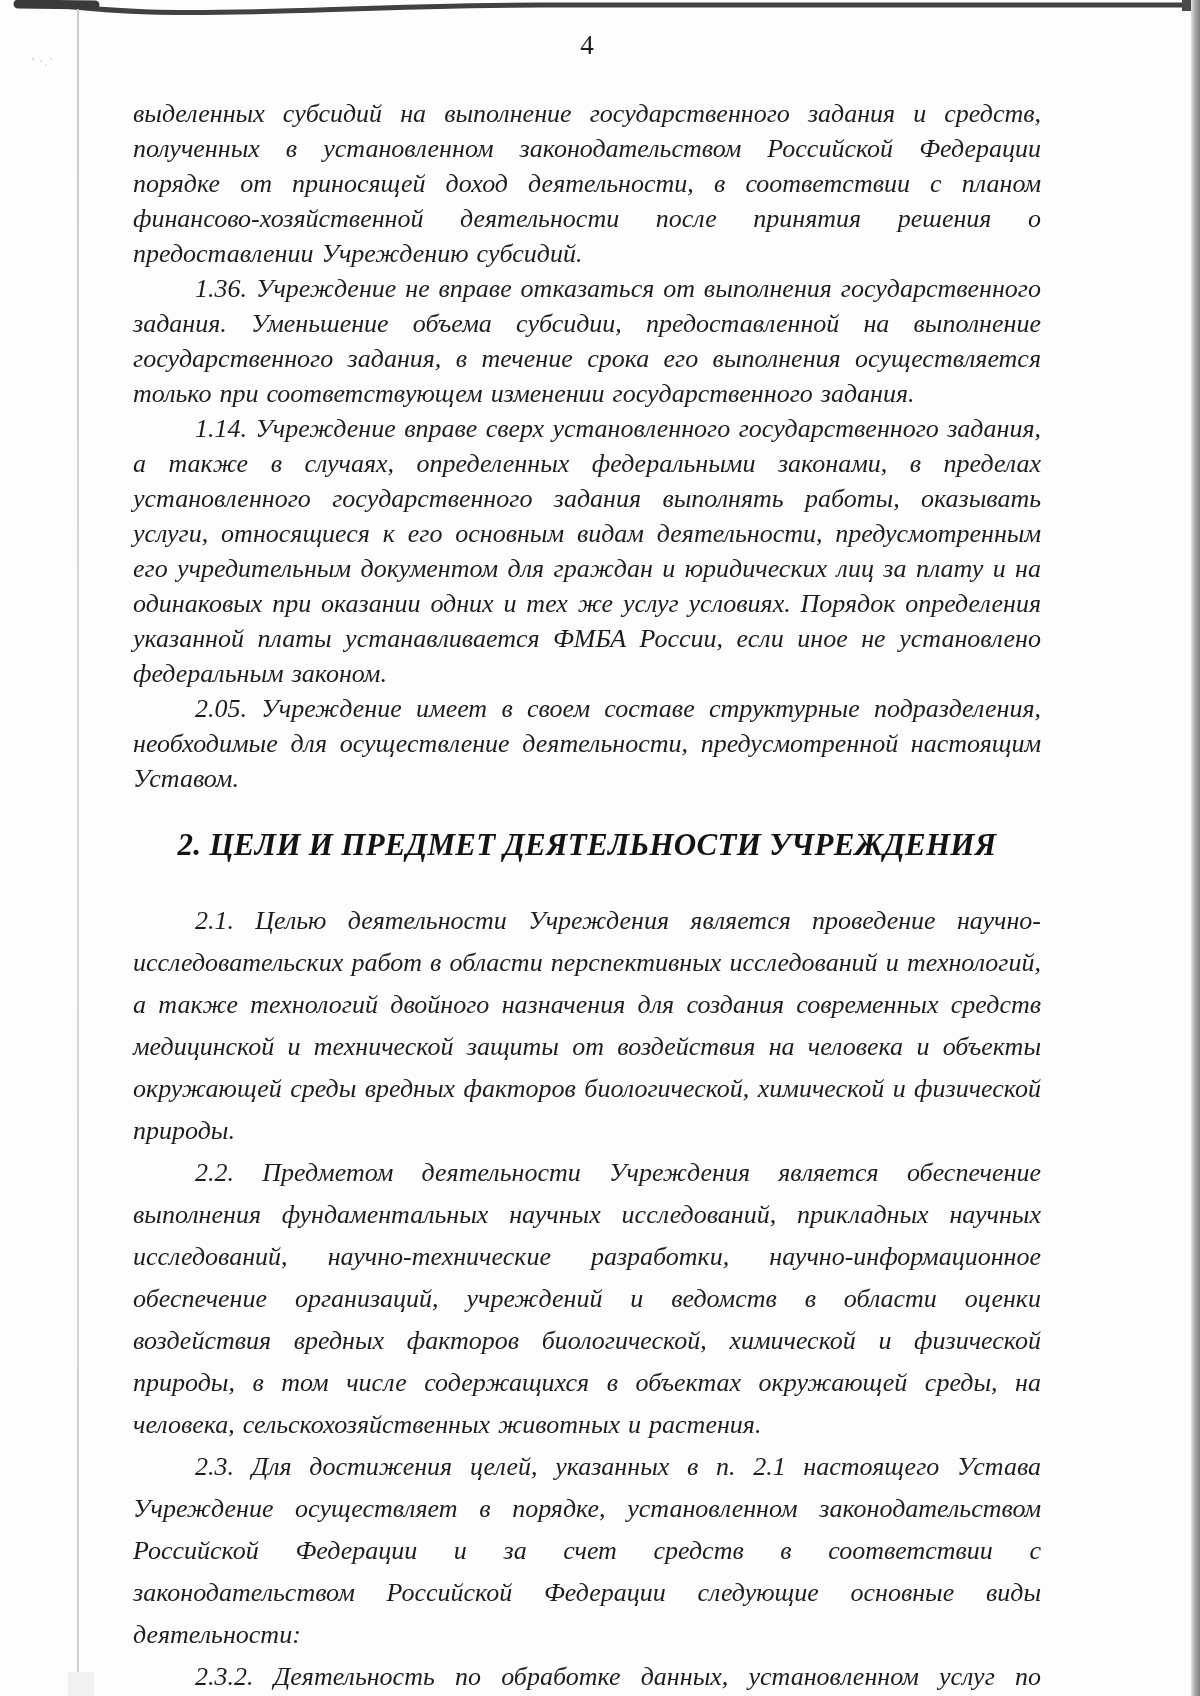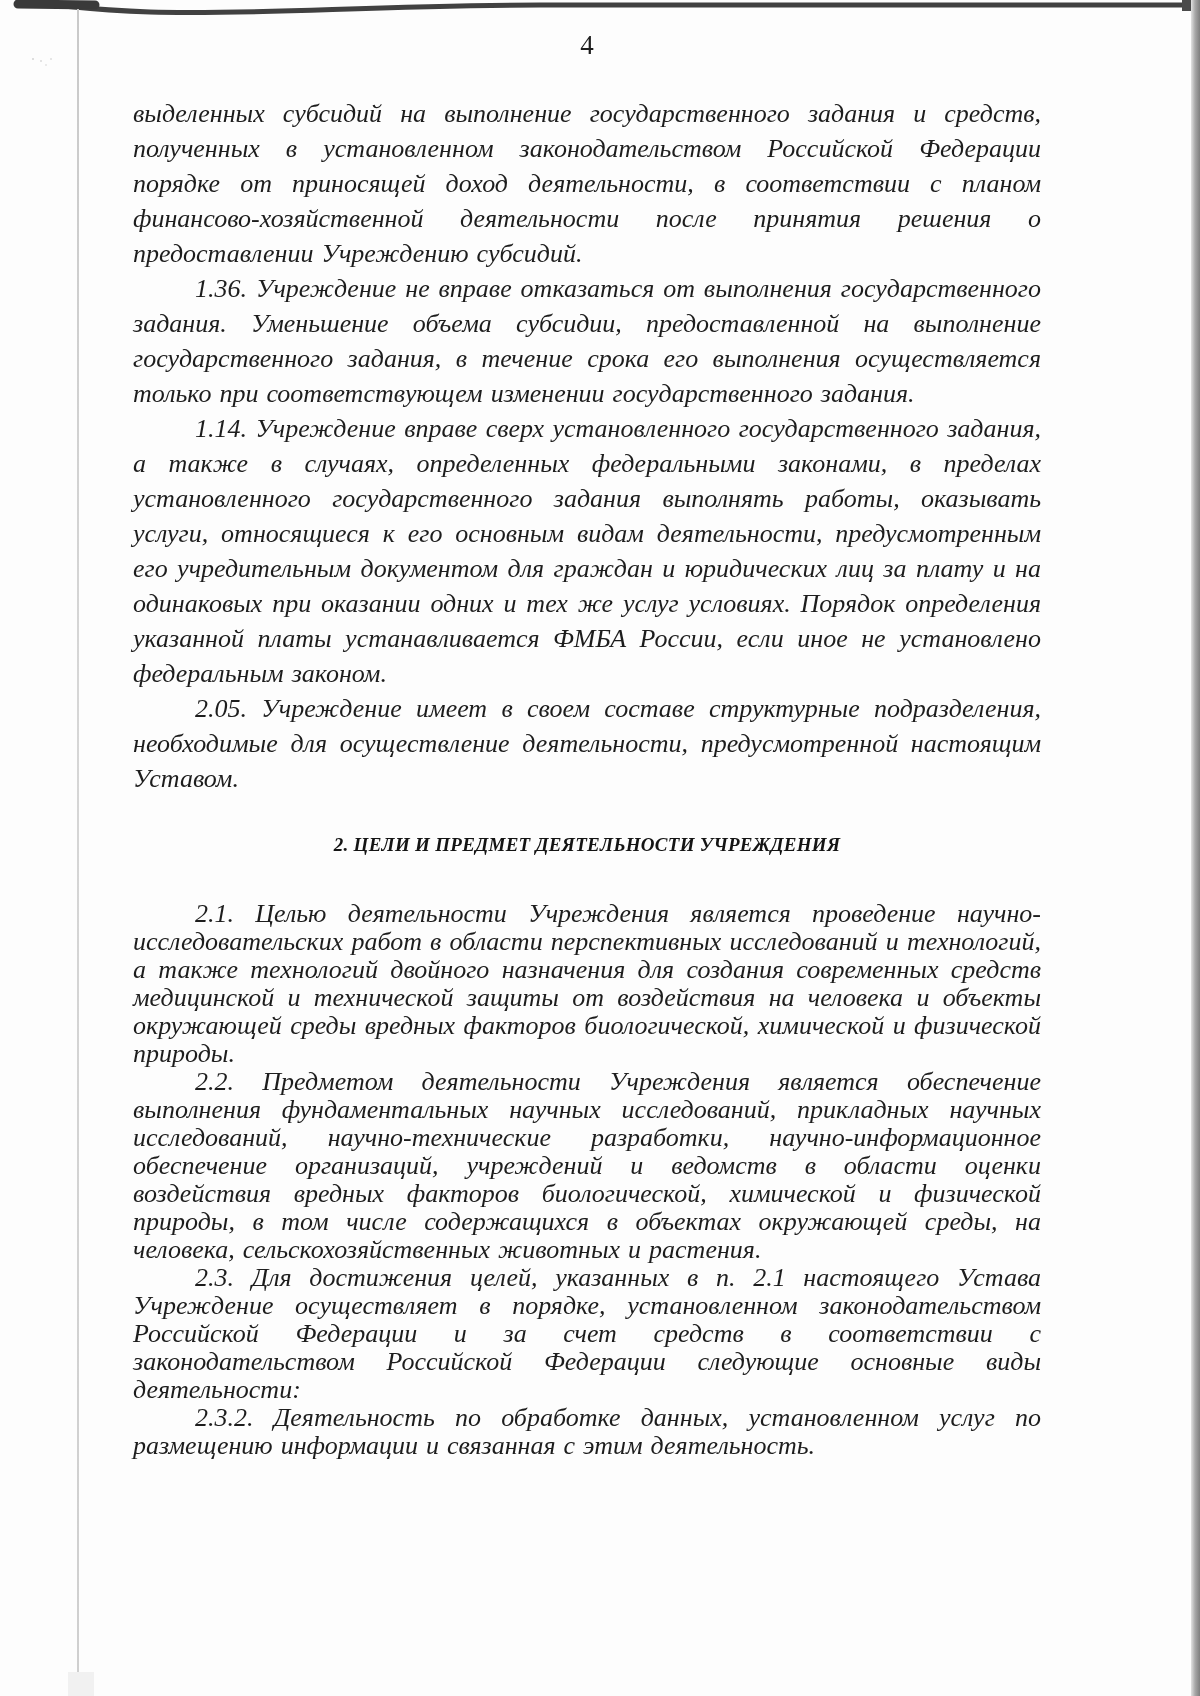--- a/index.html
+++ b/index.html
@@ -58,27 +58,27 @@
     position: absolute;
     top: 96px; left: 133px; width: 908px; font-style: italic;
   }
   .para {
     margin: 0;
     font-size: 26px;
     text-align: justify;
     word-spacing: 1.5px;
   }
   .lh1 { line-height: 35px; }
-  .lh2 { line-height: 28px; }
+  .lh2 { line-height: 42px; }
   .indent { text-indent: 62px; }
   .heading {
     margin: 29px 0 35px 0;
     text-align: center;
     font-weight: bold;
-    font-size: 19px;
+    font-size: 31px;
     line-height: 40px;
     color: #141414;
     letter-spacing: 0.3px;
   }
 </style>
 </head>
 <body>
 
 <div class="scan-root">
 

